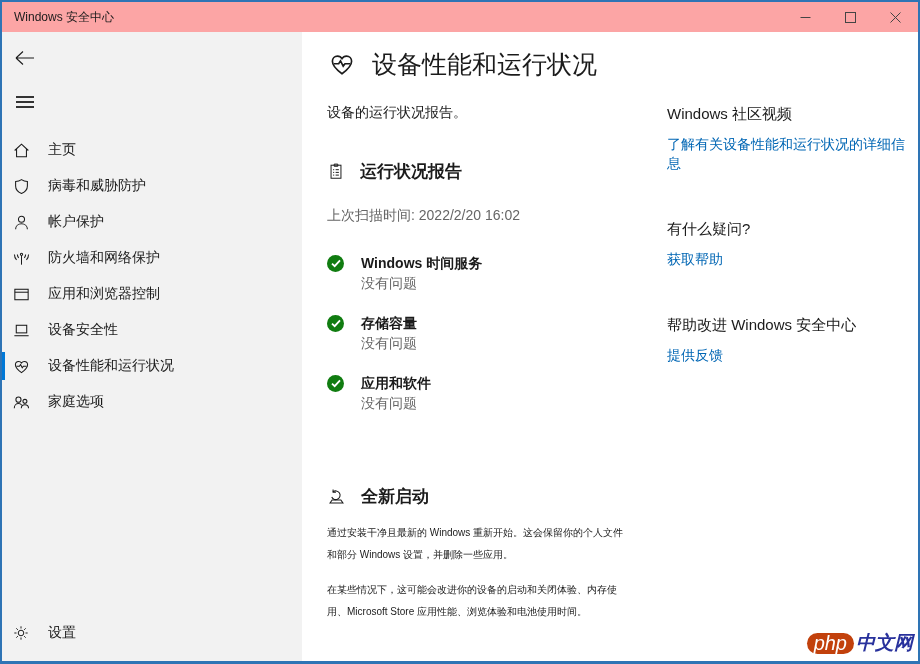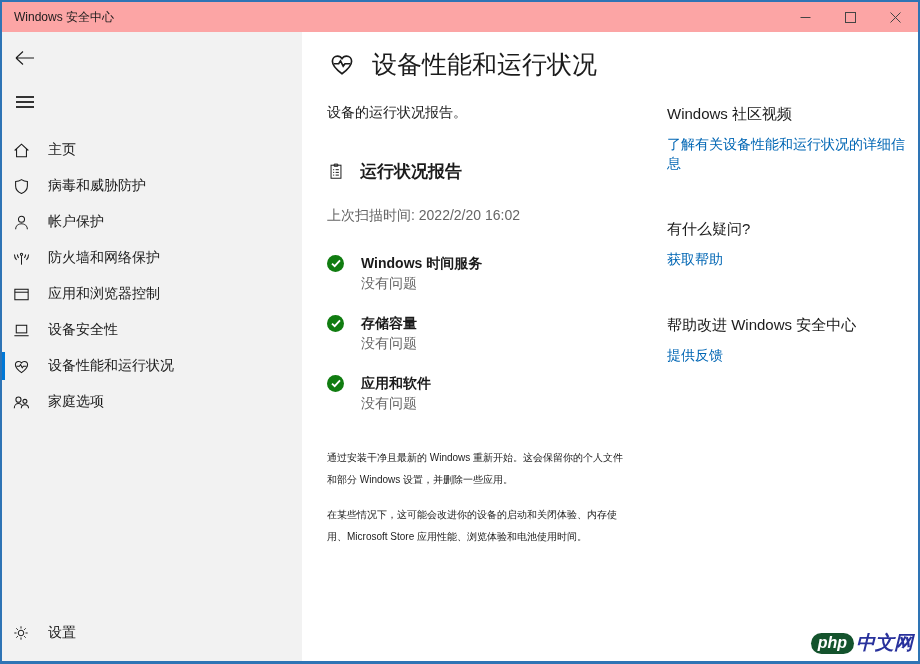--- a/index.html
+++ b/index.html
@@ -107,22 +107,22 @@
   .aside-heading { font-size: 15px; font-weight: 400; line-height: 20px; }
   .aside-section + .aside-section { margin-top: 46px; }
   .aside-link { display: block; margin-top: 11px; line-height: 19px; }
   .aside-text { margin-top: 16px; font-size: 14px; line-height: 19px; }
   
   .watermark {
     position: absolute; right: 5px; bottom: 5px;
     display: flex; align-items: center; gap: 2px;
   }
   .wm-php {
-    background: #14532d; color: #fff;
-    font-style: italic; font-weight: bold; font-size: 16px;
+    background: #c2410c; color: #fff;
+    font-style: italic; font-weight: normal; font-size: 20px;
     border-radius: 11px; padding: 1px 7px 2px 7px;
     line-height: 18px;
   }
   .wm-cn { color: #28319c; font-weight: bold; font-size: 19px; font-style: italic; }
 </style>
 </head>
 <body>
 
 <div class="window">
 
@@ -300,20 +300,28 @@
                   <path d="M1.2 5.2 L4.4 8.2 L10.8 1.2"></path>
                 </svg>
             </span>
             <div>
               <div class="hi-name">应用和软件</div>
               <div class="hi-status">没有问题</div>
             </div>
           </div>
         </div>
 
+        <div class="section-head sh-fresh">
+          <svg width="19" height="19" viewBox="0 0 20 20">
+              <path d="M6.2 5.2 A4.6 4.6 0 1 1 5 10.6"></path>
+              <path d="M6.4 2.6 V5.6 H9.4"></path>
+              <path d="M3.2 16.8 H16.8 L14.6 13.6 H5.4 Z"></path>
+            </svg>
+          <span>全新启动</span>
+        </div>
         <p class="para">通过安装干净且最新的 Windows 重新开始。这会保留你的个人文件和部分 Windows 设置，并删除一些应用。</p>
         <p class="para">在某些情况下，这可能会改进你的设备的启动和关闭体验、内存使用、Microsoft Store 应用性能、浏览体验和电池使用时间。</p>
 
       </div>
 
       <div class="aside-col">
         <div class="aside-section">
           <div class="aside-heading">Windows 社区视频</div>
           <a class="link aside-link">了解有关设备性能和运行状况的详细信息</a>
         </div>

